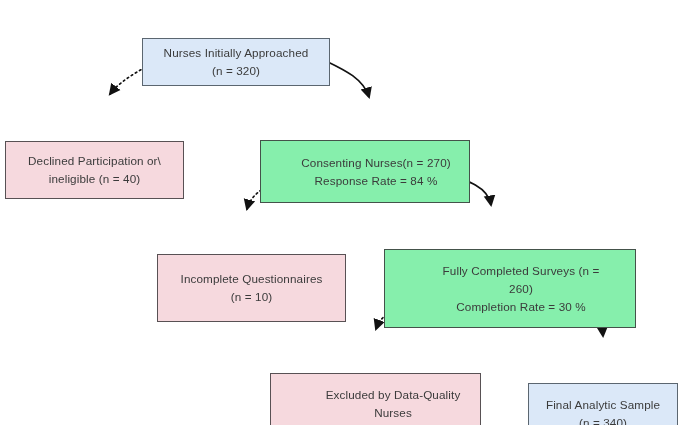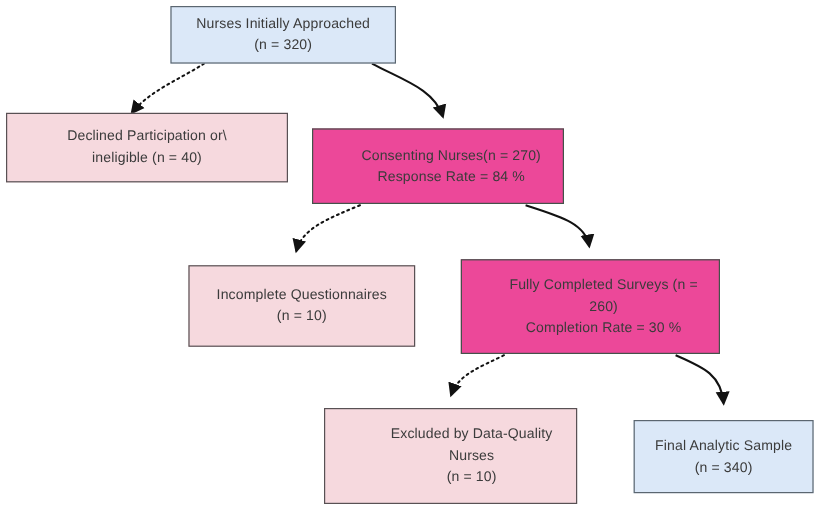--- a/index.html
+++ b/index.html
@@ -33,35 +33,36 @@
     display: flex;
     flex-direction: column;
     align-items: center;
     justify-content: center;
     text-align: center;
     color: #3b3b3b;
     font-size: 11.7px;
     line-height: 18px;
     letter-spacing: 0.01em;
     padding: 2px 6px;
+    margin-top: 33px;
   }
   .node .ln {
     display: block;
     white-space: nowrap;
   }
   .node.blue {
     background: #dbe8f8;
     border-color: #5b6670;
   }
   .node.pink {
     background: #f6d9de;
     border-color: #585154;
   }
   .node.green {
-    background: #ec4899;
+    background: #86efac;
     border-color: #44524a;
     padding-left: 28px;
   }
 </style>
 </head>
 <body>
 
 <div id="canvas">
 
   <svg class="edges" viewBox="0 0 685 425" width="685" height="425" xmlns="http://www.w3.org/2000/svg">
@@ -82,36 +83,36 @@
     <path d="M 420 296 C 400 306, 382 312, 376 329" fill="none" stroke="#121212" stroke-width="1.7" stroke-dasharray="1.6 3.2" stroke-linecap="round" marker-end="url(#arrow)"></path>
 
     <path d="M 563 296 C 586 306, 601 312, 603 336" fill="none" stroke="#121212" stroke-width="1.7" marker-end="url(#arrow)"></path>
   </svg>
 
   <div class="node blue" style="left:142px; top:5px; width:188px; height:48px;">
     <span class="ln">Nurses Initially Approached</span>
     <span class="ln">(n = 320)</span>
   </div>
 
-  <div class="node pink" style="left:5px; top:94px; width:235px; height:58px;">
+  <div class="node pink" style="left:5px; top:108px; width:179px; height:58px;">
     <span class="ln">Declined Participation or\</span>
     <span class="ln">ineligible (n = 40)</span>
   </div>
 
   <div class="node green" style="left:260px; top:107px; width:210px; height:63px;">
     <span class="ln">Consenting Nurses(n = 270)</span>
     <span class="ln">Response Rate = 84 %</span>
   </div>
 
   <div class="node pink" style="left:157px; top:221px; width:189px; height:68px;">
     <span class="ln">Incomplete Questionnaires</span>
     <span class="ln">(n = 10)</span>
   </div>
 
-  <div class="node green" style="left:384px; top:216px; width:216px; height:79px;text-align:center;">
+  <div class="node green" style="left:384px; top:216px; width:252px; height:79px;text-align:center;">
     <span class="ln">Fully Completed Surveys (n =</span>
     <span class="ln">260)</span>
     <span class="ln">Completion Rate = 30 %</span>
   </div>
 
   <div class="node pink" style="left:270px; top:340px; width:211px; height:80px;padding-left:41px;">
     <span class="ln">Excluded by Data-Quality</span>
     <span class="ln">Nurses</span>
     <span class="ln">(n = 10)</span>
   </div>

